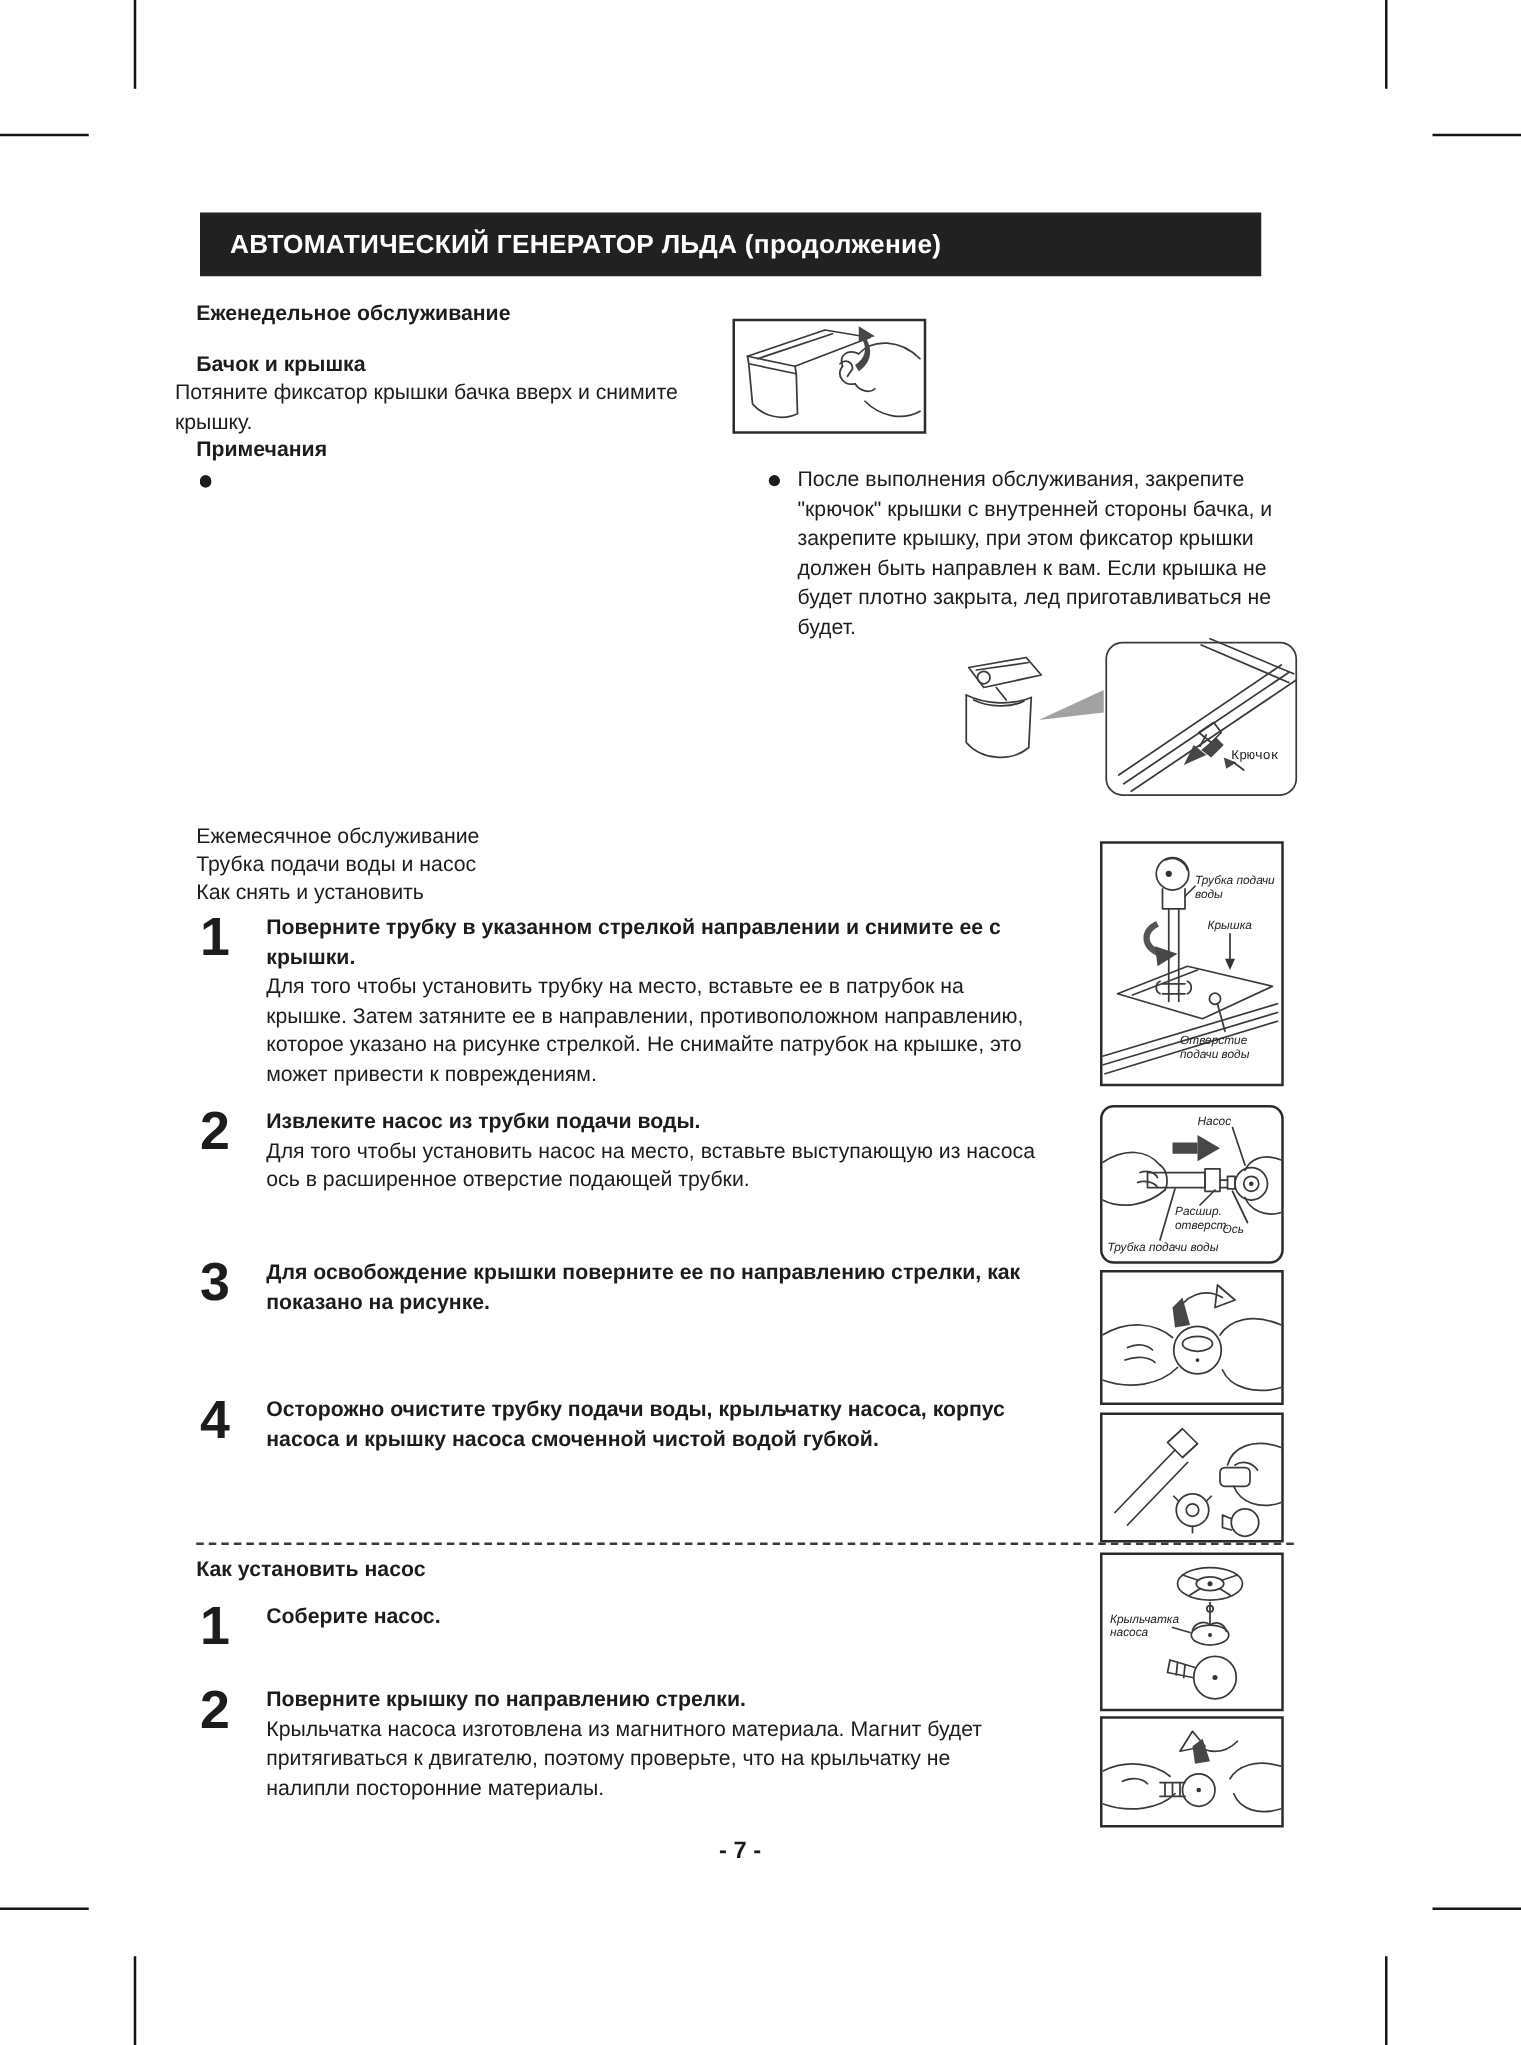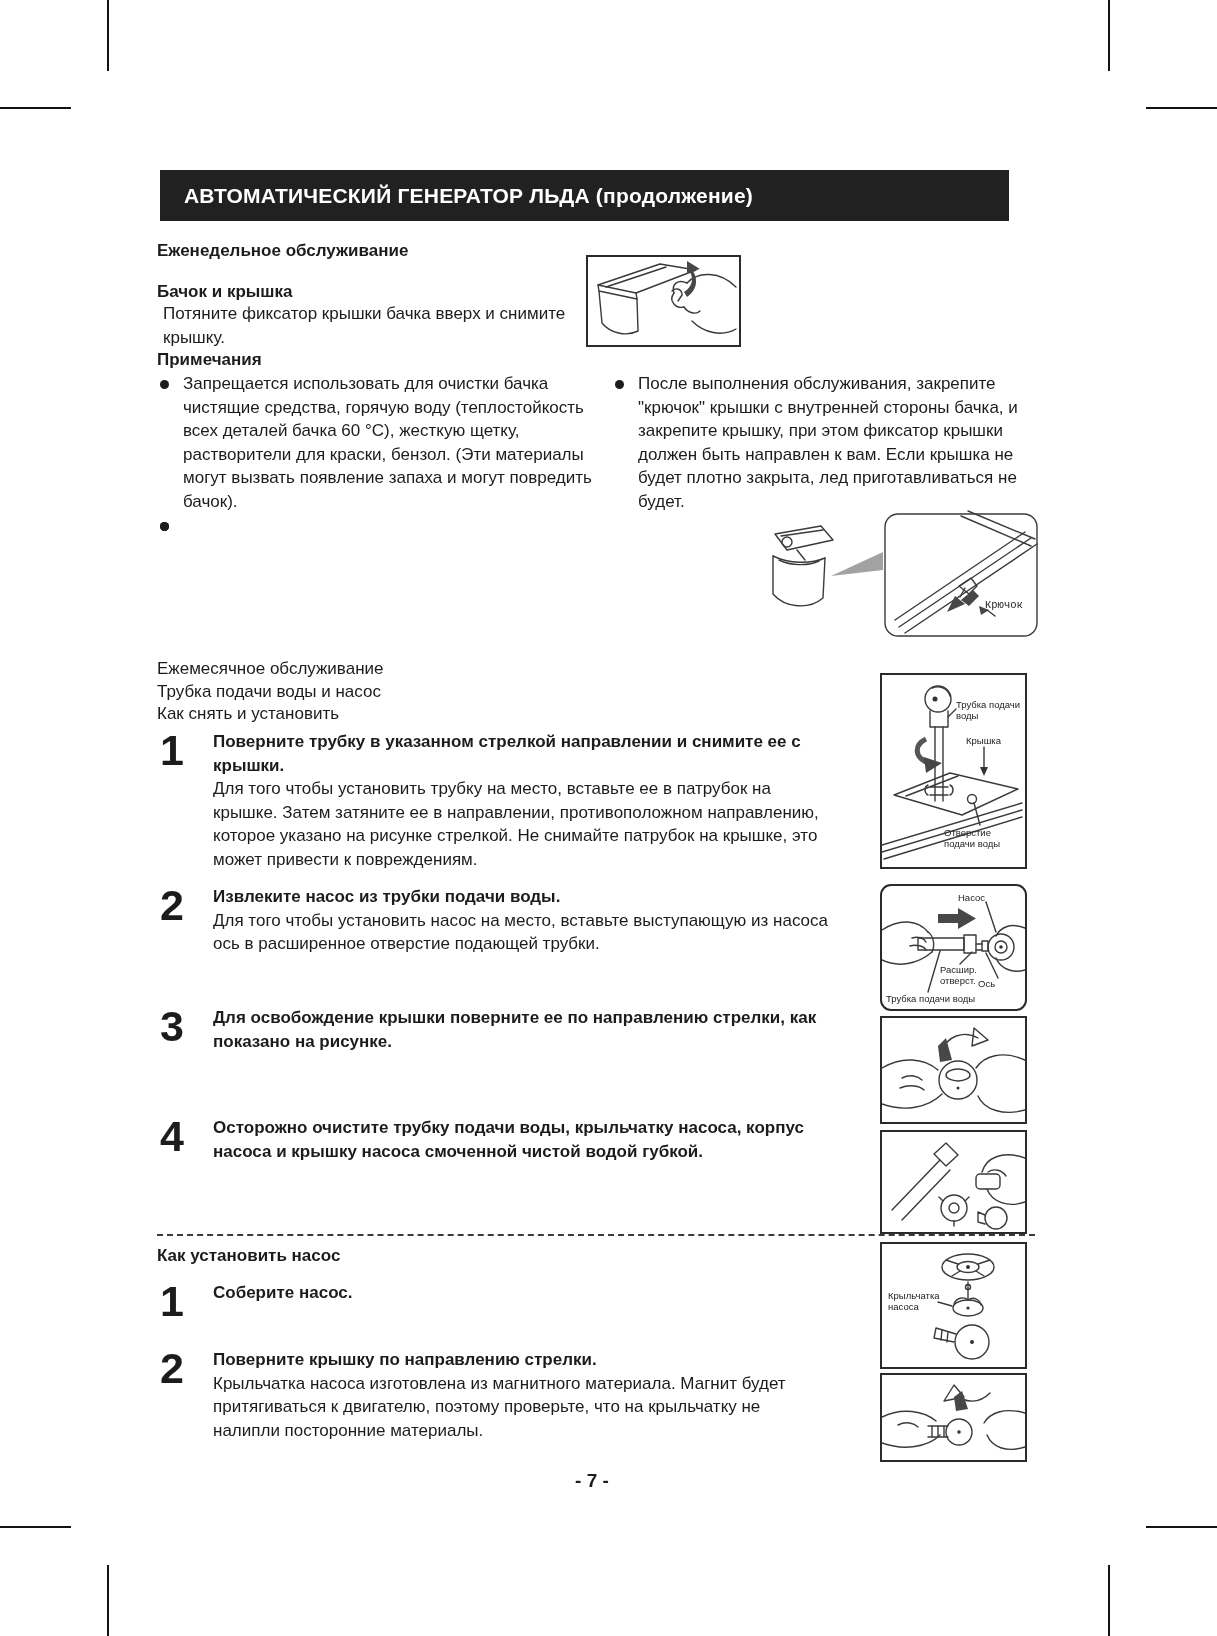--- a/index.html
+++ b/index.html
@@ -12,21 +12,21 @@
   .sec-h{position:absolute;font-weight:bold;font-size:17px;line-height:22px;}
   .body-t{position:absolute;font-size:17px;line-height:23.5px;}
   .heads3{position:absolute;font-weight:normal;font-size:17px;line-height:22.5px;white-space:pre-line;}
   ul.notes{position:absolute;list-style:none;margin:0;padding:0;}
   ul.notes li{position:relative;padding-left:26px;margin:0 0 1px 0;font-size:17px;line-height:23.5px;}
   ul.notes li .dot{position:absolute;left:3px;top:8px;width:9px;height:9px;border-radius:50%;background:#1c1c1c;}
   .step{position:absolute;display:flex;align-items:flex-start;}
   .step-num{width:53px;font-size:43px;font-weight:bold;line-height:.95;letter-spacing:-1px;flex:0 0 53px;}
   .step-lead{font-weight:bold;font-size:17px;line-height:23.5px;}
   .step-body{font-size:17px;line-height:23.5px;}
-  .fig{position:absolute;border:2px solid #2b2b2b;background:#fff;}
+  .fig{position:absolute;border:2px solid #2b2b2b;background:#fff;font-style:italic;}
   .fig svg,.figfree svg{display:block;width:100%;height:100%;}
   .figfree{position:absolute;font-family:Liberation Mono, monospace;}
   .fig-label{position:absolute;font-size:9.5px;line-height:11px;white-space:pre-line;color:#222;}
   .dashline{position:absolute;left:157px;top:1234px;width:878px;border-top:2px dashed #3a3a3a;}
   .pagenum{position:absolute;left:552px;top:1470px;width:80px;text-align:center;
            font-weight:bold;font-size:19px;}
   .ln{stroke:#3a3a3a;stroke-width:1.4;fill:none;stroke-linecap:round;stroke-linejoin:round;}
   .dk{fill:#474747;stroke:none;}
 </style>
 </head>
@@ -42,42 +42,42 @@
   <div class="crop" style="left:107px;top:1565px;width:2px;height:71px;"></div>
   <div class="crop" style="left:1146px;top:1526px;width:71px;height:2px;"></div>
   <div class="crop" style="left:1108px;top:1565px;width:2px;height:71px;"></div>
 
   <div class="hdr">
     <div class="hdr-t">АВТОМАТИЧЕСКИЙ ГЕНЕРАТОР ЛЬДА (продолжение)</div>
   </div>
 
   <div class="sec-h" style="left:157px;top:240px;">Еженедельное обслуживание</div>
   <div class="sec-h" style="left:157px;top:281px;">Бачок и крышка</div>
-  <div class="body-t" style="left:163px;top:302px;width:430px;">Потяните фиксатор крышки бачка вверх и снимите крышку.</div>
+  <div class="body-t" style="left:140px;top:302px;width:430px;">Потяните фиксатор крышки бачка вверх и снимите крышку.</div>
 
   <div class="fig" style="left:586px;top:255px;width:151px;height:88px;">
     <svg viewBox="0 0 151 88">
       <path class="ln" d="M10 28 L72 7 L108 13 L48 36 Z"></path>
       <path class="ln" d="M18 30 L78 10"></path>
       <path class="ln" d="M10 28 L11 34 L49 42 L48 36"></path>
       <path class="ln" d="M49 42 L50 74 C 38 80 22 76 14 66 L11 34"></path>
       <path class="ln" d="M148 30 C 132 14 110 14 99 26"></path>
       <path class="ln" d="M99 26 C 90 22 83 27 86 36"></path>
       <path class="ln" d="M86 36 C 80 44 88 52 96 50"></path>
       <path class="ln" d="M148 72 C 134 80 116 76 104 64"></path>
       <path class="ln" d="M96 50 C 100 56 108 58 112 54"></path>
       <path class="ln" d="M84 34 C 88 30 94 32 94 38 L 90 44"></path>
       <path class="dk" d="M99 40 C 108 34 111 24 105 14 L 112 12 L 99 4 L 99 16 L 102 15 C 106 22 104 30 96 35 Z"></path>
     </svg>
   </div>
 
   <div class="sec-h" style="left:157px;top:349px;">Примечания</div>
 
   <ul class="notes" style="left:157px;top:372px;width:456px;">
-    <li><span class="dot"></span><span>Запрещается использовать для очистки бачка чистящие средства, горячую воду (теплостойкость всех деталей бачка 60 °С), жесткую щетку, растворители для краски, бензол. (Эти материалы могут вызвать появление запаха и могут повредить бачок).</span></li>
+    <li><span class="dot"></span></li>
     <li><span class="dot"></span></li>
     <li><span class="dot"></span></li>
   </ul>
 
   <ul class="notes" style="left:612px;top:372px;width:428px;">
     <li><span class="dot"></span><span>После выполнения обслуживания, закрепите "крючок" крышки с внутренней стороны бачка, и закрепите крышку, при этом фиксатор крышки должен быть направлен к вам. Если крышка не будет плотно закрыта, лед приготавливаться не будет.</span></li>
   </ul>
 
   <div class="figfree" style="left:735px;top:500px;width:310px;height:140px;">
     <svg viewBox="0 0 310 140">

